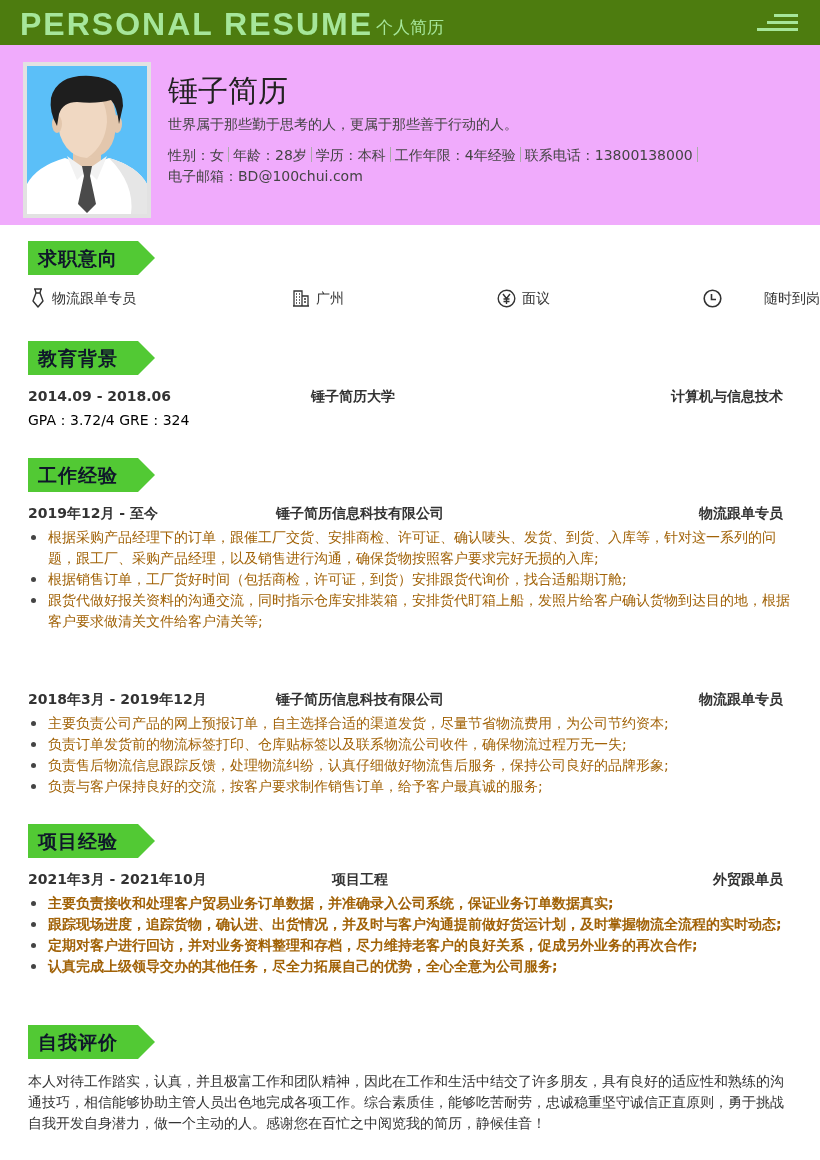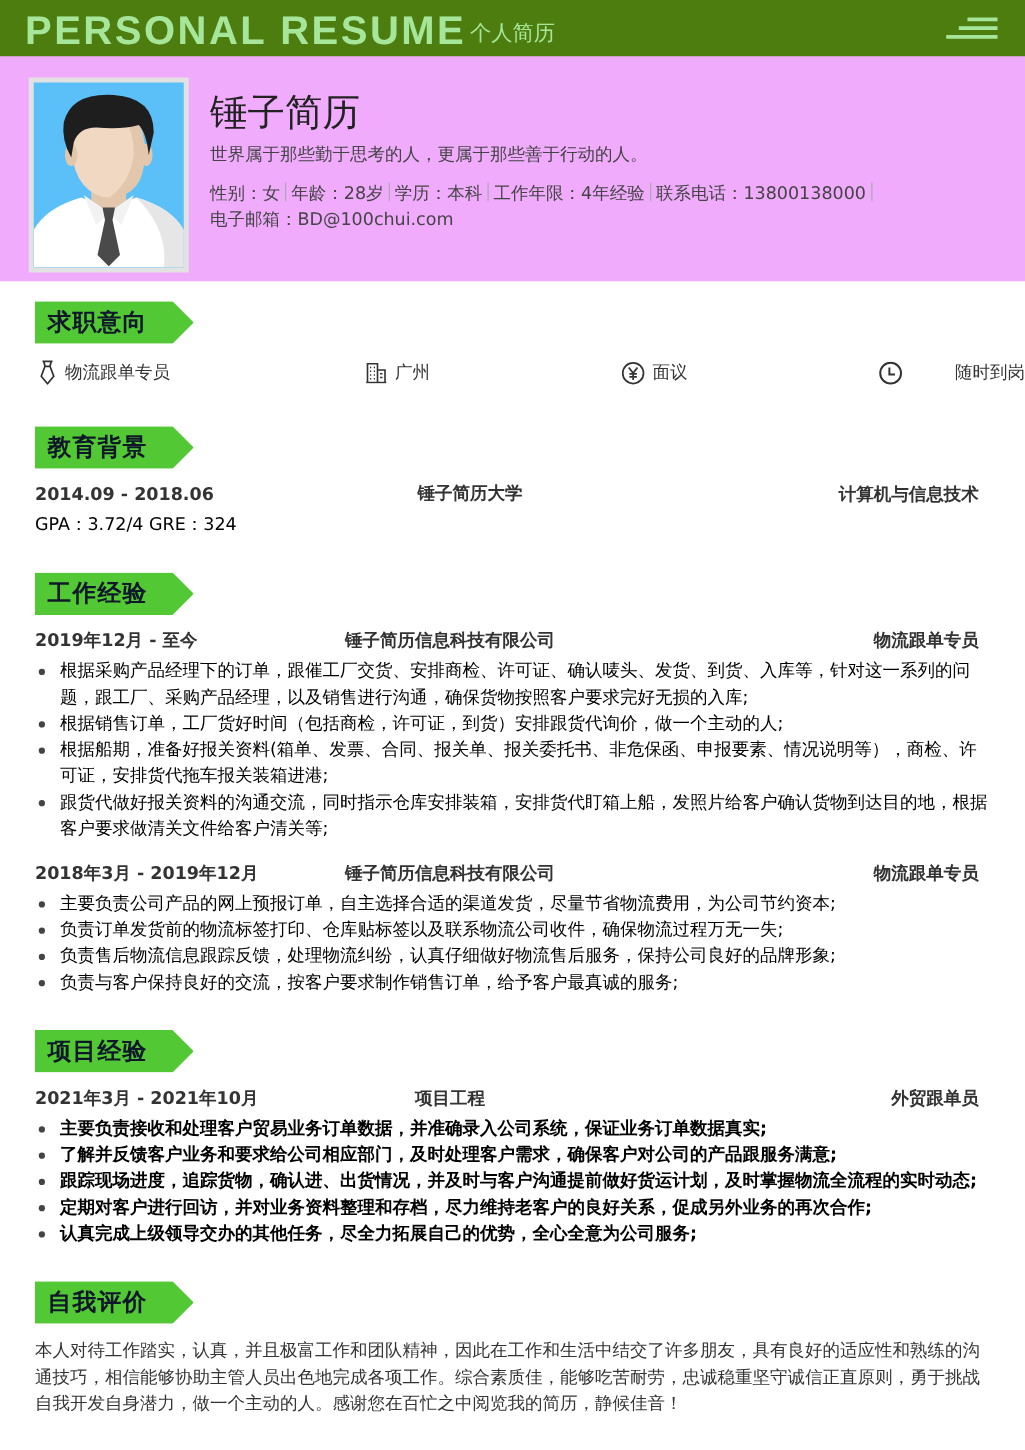--- a/index.html
+++ b/index.html
@@ -32,21 +32,21 @@
   .intent-item { position: absolute; top: 0; display: flex; align-items: center; font-size: 14px; color: #333; line-height: 20px; }
   .intent-item svg { margin-right: 6px; }
 
   .row-head { position: absolute; left: 28px; width: 755px; height: 20px; font-size: 14px; font-weight: bold; color: #333; line-height: 20px; }
   .row-head .date { position: absolute; left: 0; top: 0; }
   .row-head .mid { position: absolute; top: 0; }
   .row-head .right { position: absolute; right: 0; top: 0; }
 
   .plain { position: absolute; left: 28px; font-size: 14px; color: #000000; line-height: 20px; }
 
-  ul.bullets { position: absolute; left: 28px; width: 765px; list-style: none; font-size: 14px; color: #000000; line-height: 21px; }
+  ul.bullets { position: absolute; left: 28px; width: 765px; list-style: none; font-size: 14px; color: #a16207; line-height: 21px; }
   ul.bullets li { position: relative; padding-left: 20px; }
   ul.bullets li::before { content: ""; position: absolute; left: 3px; top: 8px; width: 5px; height: 5px; border-radius: 50%; background: #444; }
 
   .para { position: absolute; left: 28px; top: 1071px; width: 762px; font-size: 14px; color: #333; line-height: 21px; }
 </style>
 </head>
 <body>
 
 <div class="topbar">
   <div class="en">PERSONAL RESUME</div>
@@ -123,39 +123,38 @@
     <span>随时到岗</span>
   </div>
 </div>
 
 <div class="section-tag" style="top:341px;">
   <div class="bg"></div>
   <div class="label">教育背景</div>
 </div>
 <div class="row-head" style="top:386px;">
   <span class="date">2014.09 - 2018.06</span>
-  <span class="mid" style="left:306px;font-family:Liberation Mono, monospace;">锤子简历大学</span>
+  <span class="mid" style="left:283px;">锤子简历大学</span>
   <span class="right">计算机与信息技术</span>
 </div>
 <div class="plain" style="top:410px;">GPA：3.72/4   GRE：324</div>
 
 <div class="section-tag" style="top:458px;">
   <div class="bg"></div>
   <div class="label">工作经验</div>
 </div>
 
 <div class="row-head" style="top:503px;">
   <span class="date">2019年12月 - 至今</span>
   <span class="mid" style="left:248px;">锤子简历信息科技有限公司</span>
   <span class="right">物流跟单专员</span>
 </div>
 <ul class="bullets" style="top:527px;">
   <li>根据采购产品经理下的订单，跟催工厂交货、安排商检、许可证、确认唛头、发货、到货、入库等，针对这一系列的问题，跟工厂、采购产品经理，以及销售进行沟通，确保货物按照客户要求完好无损的入库;</li>
-  <li>根据销售订单，工厂货好时间（包括商检，许可证，到货）安排跟货代询价，做一个主动的人;</li>
-  <li>根据船期，准备好报关资料(箱单、发票、合同、报关单、报关委托书、非危保函、申报要素、情况说明等），商检、许可证，安排货代拖车报关装箱进港;</li>
+  <li>根据销售订单，工厂货好时间（包括商检，许可证，到货）安排跟货代询价，找合适船期订舱;</li>
   <li>跟货代做好报关资料的沟通交流，同时指示仓库安排装箱，安排货代盯箱上船，发照片给客户确认货物到达目的地，根据客户要求做清关文件给客户清关等;</li>
 </ul>
 
 <div class="row-head" style="top:689px;">
   <span class="date">2018年3月 - 2019年12月</span>
   <span class="mid" style="left:248px;">锤子简历信息科技有限公司</span>
   <span class="right">物流跟单专员</span>
 </div>
 <ul class="bullets" style="top:713px;">
   <li>主要负责公司产品的网上预报订单，自主选择合适的渠道发货，尽量节省物流费用，为公司节约资本;</li>
@@ -168,21 +167,20 @@
   <div class="bg"></div>
   <div class="label">项目经验</div>
 </div>
 <div class="row-head" style="top:869px;">
   <span class="date">2021年3月 - 2021年10月</span>
   <span class="mid" style="left:304px;">项目工程</span>
   <span class="right">外贸跟单员</span>
 </div>
 <ul class="bullets" style="top:893px;font-weight:bold;">
   <li>主要负责接收和处理客户贸易业务订单数据，并准确录入公司系统，保证业务订单数据真实;</li>
-  <li>了解并反馈客户业务和要求给公司相应部门，及时处理客户需求，确保客户对公司的产品跟服务满意;</li>
   <li>跟踪现场进度，追踪货物，确认进、出货情况，并及时与客户沟通提前做好货运计划，及时掌握物流全流程的实时动态;</li>
   <li>定期对客户进行回访，并对业务资料整理和存档，尽力维持老客户的良好关系，促成另外业务的再次合作;</li>
   <li>认真完成上级领导交办的其他任务，尽全力拓展自己的优势，全心全意为公司服务;</li>
 </ul>
 
 <div class="section-tag" style="top:1025px;">
   <div class="bg"></div>
   <div class="label">自我评价</div>
 </div>
 <div class="para">本人对待工作踏实，认真，并且极富工作和团队精神，因此在工作和生活中结交了许多朋友，具有良好的适应性和熟练的沟通技巧，相信能够协助主管人员出色地完成各项工作。综合素质佳，能够吃苦耐劳，忠诚稳重坚守诚信正直原则，勇于挑战自我开发自身潜力，做一个主动的人。感谢您在百忙之中阅览我的简历，静候佳音！</div>

